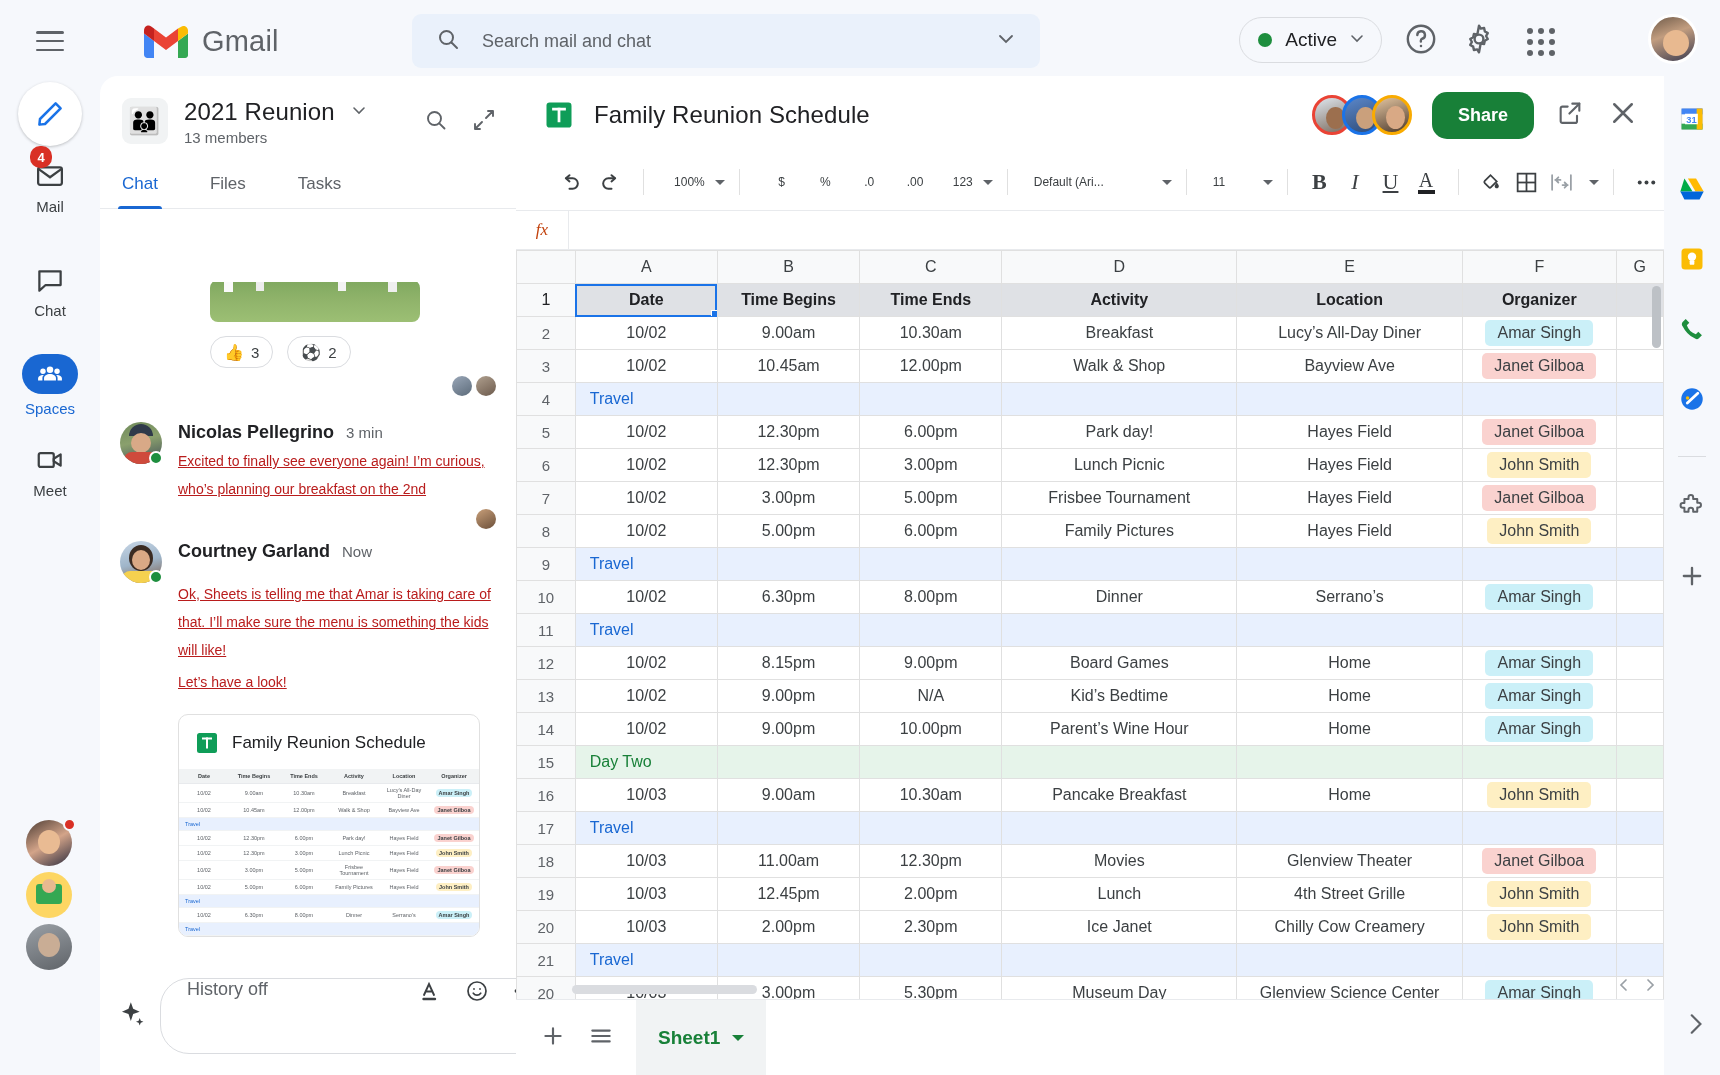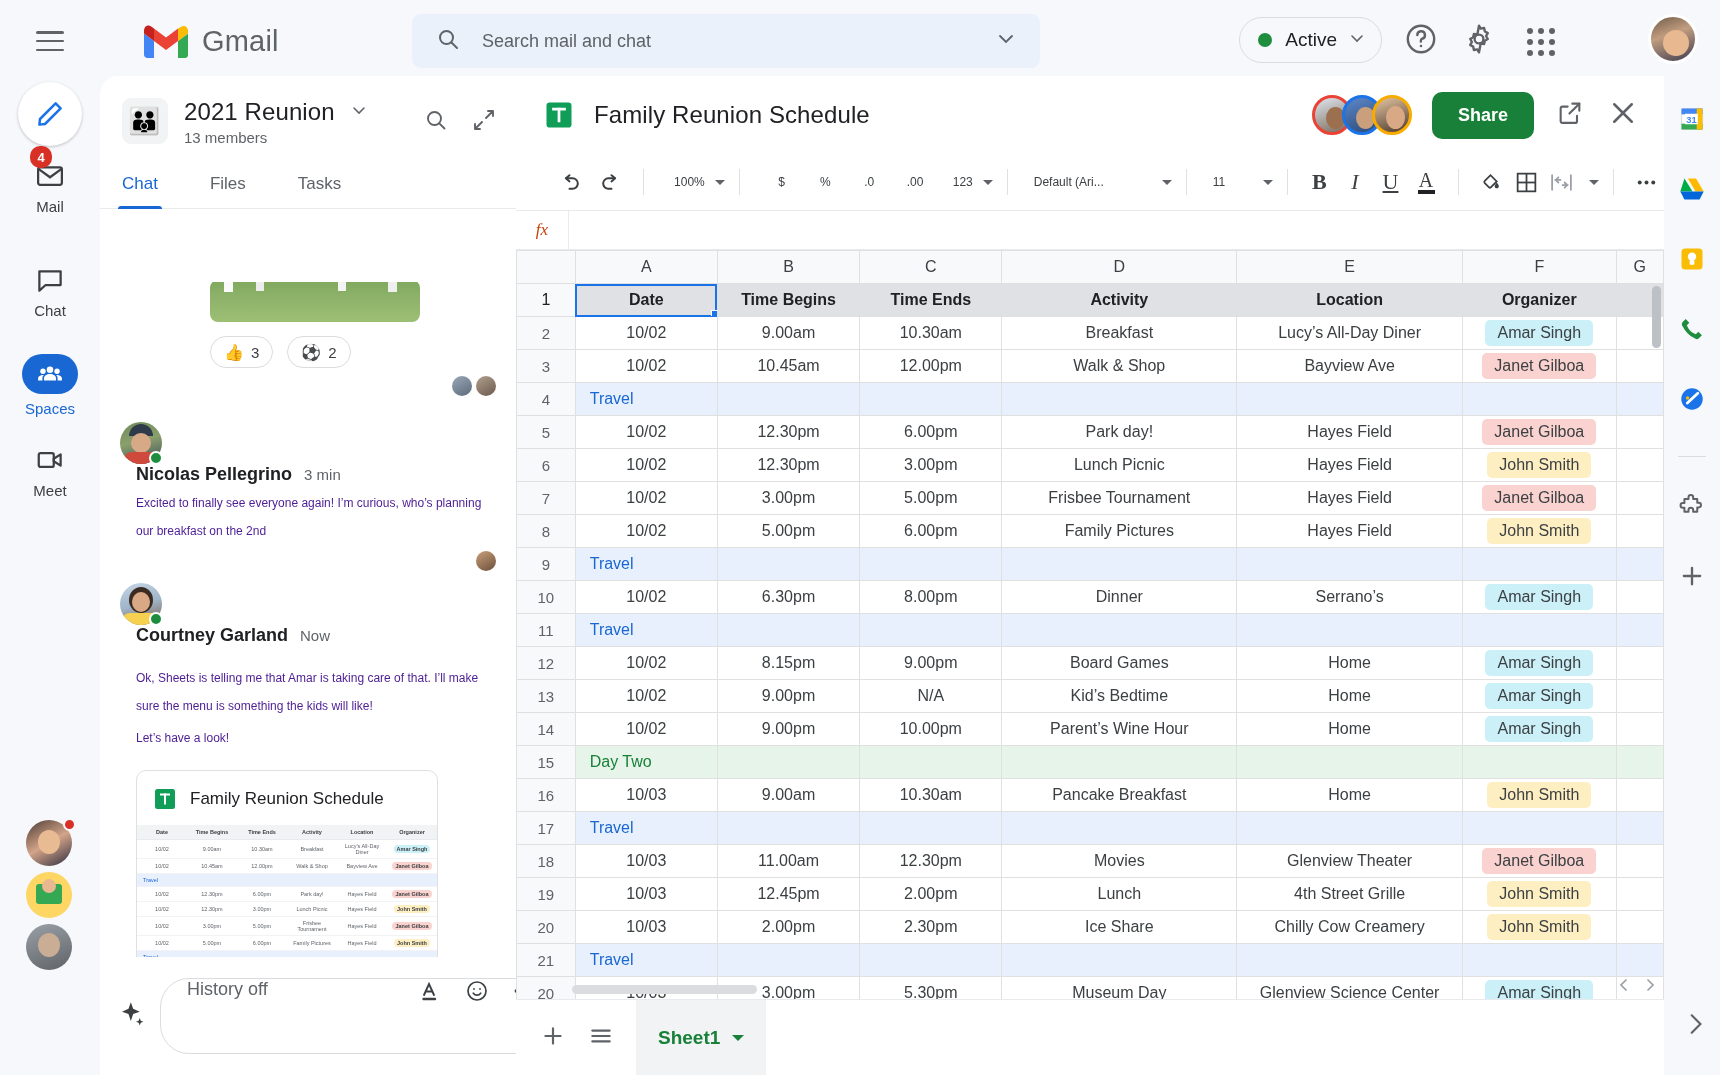--- a/index.html
+++ b/index.html
@@ -112,29 +112,29 @@
   }
   .reactions { display:flex; gap:14px; margin:14px 0 0 90px; }
   .reaction {
     border:1px solid #dadce0; border-radius:16px; height:32px; padding:0 13px;
     display:flex;align-items:center;gap:7px;font-size:15px;color:#3c4043;cursor:pointer;background:#fff;
   }
   .reaction .emo { font-size:16px; }
   .seen-row { display:flex; justify-content:flex-end; gap:4px; margin-top:8px; }
   .seen-av { width:20px;height:20px;border-radius:50%;overflow:hidden; }
 
-  .msg { display:flex; margin-top:26px;flex-direction:column; }
+  .msg { display:flex; margin-top:26px; }
   .msg-avatar { width:42px;height:42px;border-radius:50%;flex:0 0 42px;position:relative;overflow:visible; }
   .msg-avatar .pic { width:42px;height:42px;border-radius:50%;overflow:hidden;position:relative; }
   .presence { position:absolute; right:-1px; bottom:-1px; width:14px;height:14px;border-radius:50%;background:#1e8e3e;border:2.5px solid #fff; }
   .msg-body { margin-left:16px; flex:1; }
   .msg-head { display:flex; align-items:baseline; gap:12px; }
   .msg-name { font-size:18px; font-weight:700; color:#202124; }
   .msg-time { font-size:15px; color:#5f6368; }
-  .msg-text { font-size:12px; line-height:28px; color:#4c1d95; margin-top:4px; }
+  .msg-text { font-size:14px; line-height:28px; color:#b91c1c; margin-top:4px;text-decoration:underline; }
   .msg-text.sub { margin-top:18px; }
 
   .card {
     margin-top:18px; width:302px; border:1px solid #e0e0e0; border-radius:10px;
     overflow:hidden; background:#fff; cursor:pointer;
   }
   .card-head { display:flex; align-items:center; padding:16px 14px 14px 16px; }
   .card-title { font-size:17px; color:#202124; margin-left:13px; }
   .mini-table { width:100%; border-collapse:collapse; table-layout:fixed; }
   .mini-table th {
@@ -160,21 +160,21 @@
   .sheets {
     position:absolute; left:516px; top:76px; width:1148px; height:999px;
     background:#fff; display:flex; flex-direction:column;
   }
   .sheets-titlebar { height:78px; display:flex; align-items:center; padding:0 22px 0 28px; }
   .sheets-doc-title { font-size:24px; color:#202124; margin-left:20px; letter-spacing:.1px; }
   .collab { margin-left:auto; display:flex; align-items:center; }
   .collab-av { width:40px;height:40px;border-radius:50%;border:3px solid; margin-left:-10px; overflow:hidden; position:relative; }
   .share-btn {
     margin-left:20px; background:#188038; color:#fff; font-size:18px; font-weight:600;
-    border-radius:10px; padding:13px 26px; cursor:pointer; border:none;
+    border-radius:15px; padding:13px 26px; cursor:pointer; border:none;
     font-family:"Liberation Sans",sans-serif;
   }
   .pop-out { margin-left:22px; cursor:pointer; }
   .close-x { margin-left:24px; margin-right:4px; cursor:pointer; }
 
   .sheets-toolbar {
     height:56px; display:flex; align-items:center; padding-left:36px; gap:0;
     border-bottom:none;
   }
   .tb { display:flex; align-items:center; justify-content:center; cursor:pointer; color:#3c4043; }
@@ -956,21 +956,21 @@
               <td>Lunch</td>
               <td>4th Street Grille</td>
               <td class="chipcell"><span class="chip yl">John Smith</span></td>
               <td></td>
             </tr>
             <tr>
               <td class="rh">20</td>
               <td>10/03</td>
               <td>2.00pm</td>
               <td>2.30pm</td>
-              <td>Ice Share</td>
+              <td>Ice Janet</td>
               <td>Chilly Cow Creamery</td>
               <td class="chipcell"><span class="chip yl">John Smith</span></td>
               <td></td>
             </tr>
             <tr class="travel">
               <td class="rh">21</td>
               <td class="lbl">Travel</td>
               <td></td>
               <td></td>
               <td></td>

